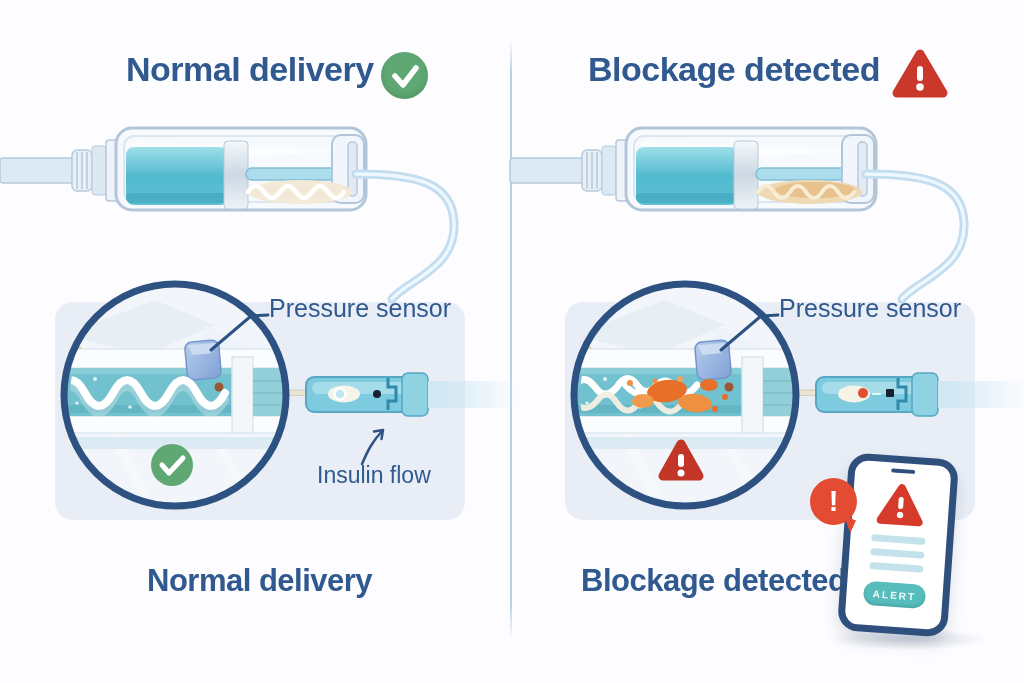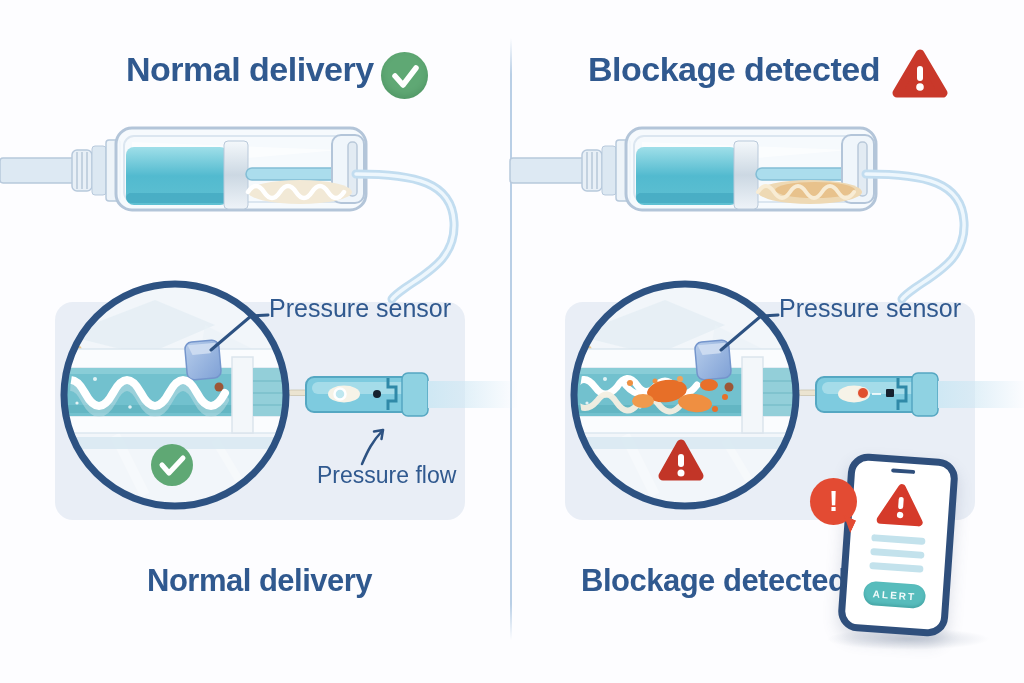--- a/index.html
+++ b/index.html
@@ -207,21 +207,21 @@
   <div class="badge" style="left:892px;top:48px">
     <svg width="56" height="52" viewBox="0 0 56 52">
       <path d="M28,6 L51,45 L5,45 Z" fill="#c9382a" stroke="#c9382a" stroke-width="9" stroke-linejoin="round"></path>
       <rect x="25" y="18" width="6" height="15" rx="3" fill="#ffffff"></rect>
       <circle cx="28" cy="39" r="3.8" fill="#ffffff"></circle>
     </svg>
   </div>
 
   <div class="label sensor" style="left:269px;top:294px">Pressure sensor</div>
   <div class="label sensor" style="left:779px;top:294px">Pressure sensor</div>
-  <div class="label flow" style="left:317px;top:462px">Pressure flow</div>
+  <div class="label flow" style="left:317px;top:462px">Insulin flow</div>
   <div class="label bottom" style="left:147px;top:563px">Normal delivery</div>
   <div class="label bottom" style="left:581px;top:563px">Blockage detected</div>
 
   <div class="phone-shadow"></div>
   <div class="phone">
     <div class="speaker"></div>
     <svg class="phone-warning" width="48" height="44" viewBox="0 0 48 44">
       <path d="M24,5 L43,38 L5,38 Z" fill="#d53a2a" stroke="#d53a2a" stroke-width="8" stroke-linejoin="round"></path>
       <rect x="21.5" y="14" width="5" height="12" rx="2.5" fill="#ffffff"></rect>
       <circle cx="24" cy="32" r="3.2" fill="#ffffff"></circle>

